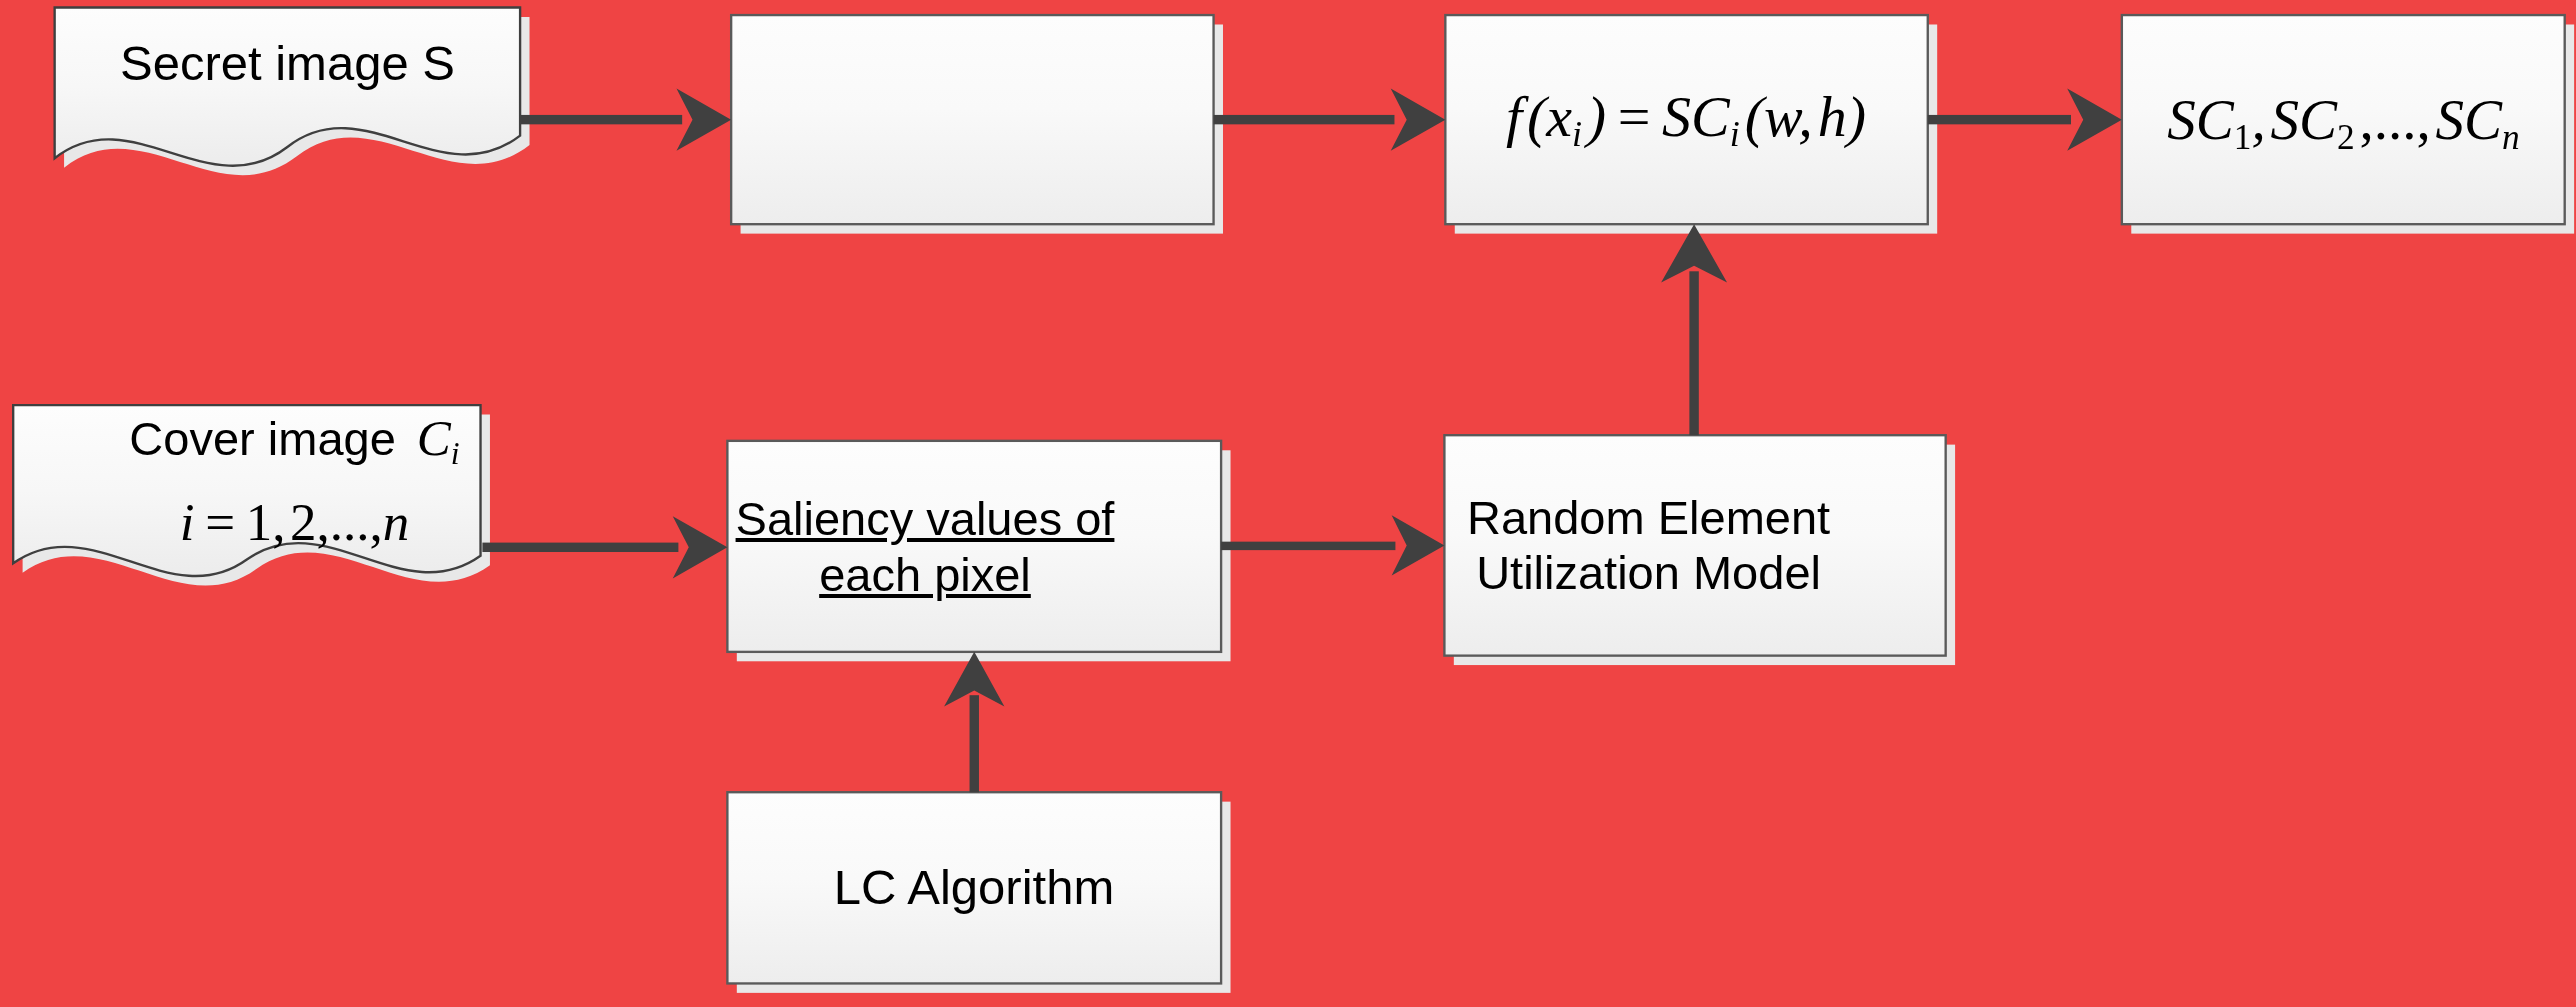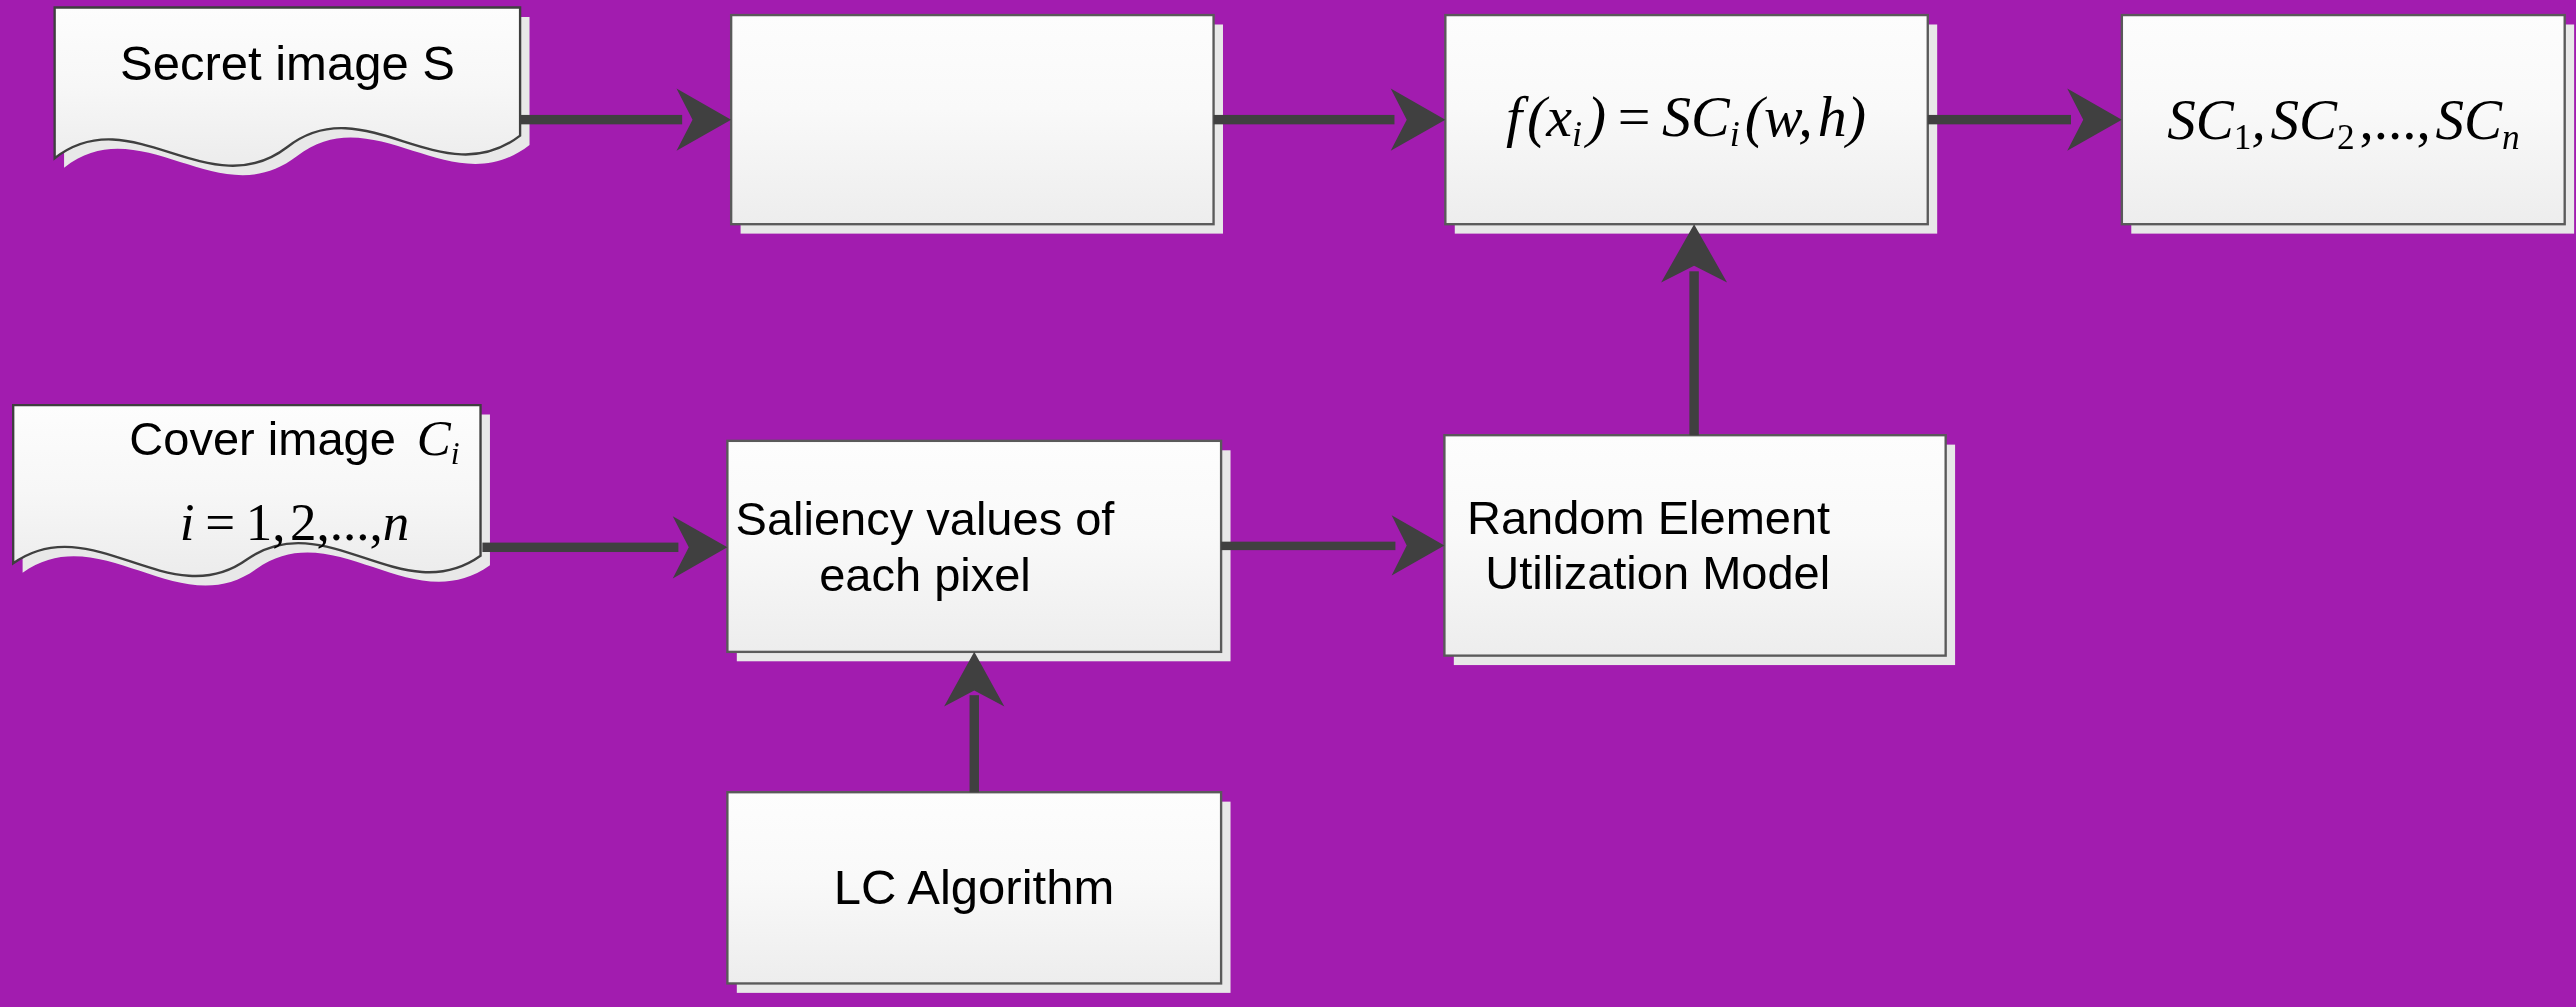--- a/index.html
+++ b/index.html
@@ -5,21 +5,21 @@
 <style>
   html, body {
     margin: 0;
     padding: 0;
     background: #ffffff;
   }
   #canvas {
     position: relative;
     width: 2576px;
     height: 1007px;
-    background: #a21caf;
+    background: #ef4444;
     overflow: hidden;
     font-family: "Liberation Sans", sans-serif;
   }
   svg.layer {
     position: absolute;
     left: 0;
     top: 0;
     width: 2576px;
     height: 1007px;
     overflow: visible;
@@ -49,21 +49,21 @@
     vertical-align: -0.28em;
   }
   .math .up {
     font-style: normal;
   }
   .math .num {
     font-style: normal;
   }
   .label-left {
     justify-content: flex-start;
-    text-align: right;
+    text-align: center;
   }
 </style>
 </head>
 <body>
 
 <div id="canvas">
 
   <svg class="layer" viewBox="0 0 2734 1069" preserveAspectRatio="none" xmlns="http://www.w3.org/2000/svg">
     <defs>
       <linearGradient id="boxGrad" x1="0" y1="0" x2="0" y2="1">
@@ -158,21 +158,21 @@
 
   <div class="node-label" style="left:13px; top:405px; width:467px; height:151px; flex-direction:column; justify-content:center;padding-left:48px;">
     <div style="font-size:47px; white-space:nowrap;">
       <span class="sans">Cover image</span><span style="display:inline-block;width:21px"></span><span class="math" style="font-size:51px;">C<sub>i</sub></span>
     </div>
     <div class="math" style="font-size:53px; margin-top:19px; white-space:nowrap;">
       <i>i</i> <span class="up">=</span> <span class="num">1, 2,...,</span><i>n</i>
     </div>
   </div>
 
-  <div class="node-label sans" style="left:727px; top:441px; width:396px; height:211px; font-size:47px;">Saliency values of
+  <div class="node-label sans" style="left:727px; top:441px; width:396px; height:211px; font-size:47px;text-decoration:underline;">Saliency values of
 each pixel</div>
 
   <div class="node-label sans label-left" style="left:1467px; top:435px; width:479px; height:220px; font-size:47px;">Random Element
 Utilization Model</div>
 
   <div class="node-label sans" style="left:727px; top:792px; width:494px; height:191px; font-size:49px;">LC  Algorithm</div>
 
 </div>
 
 

